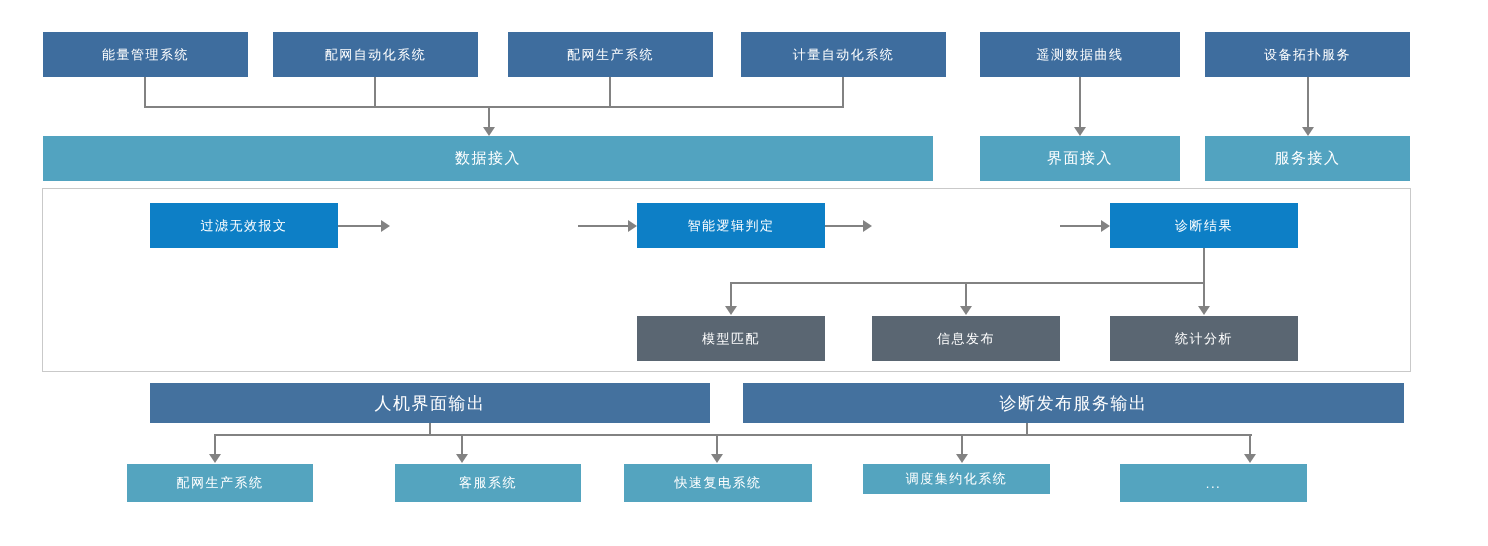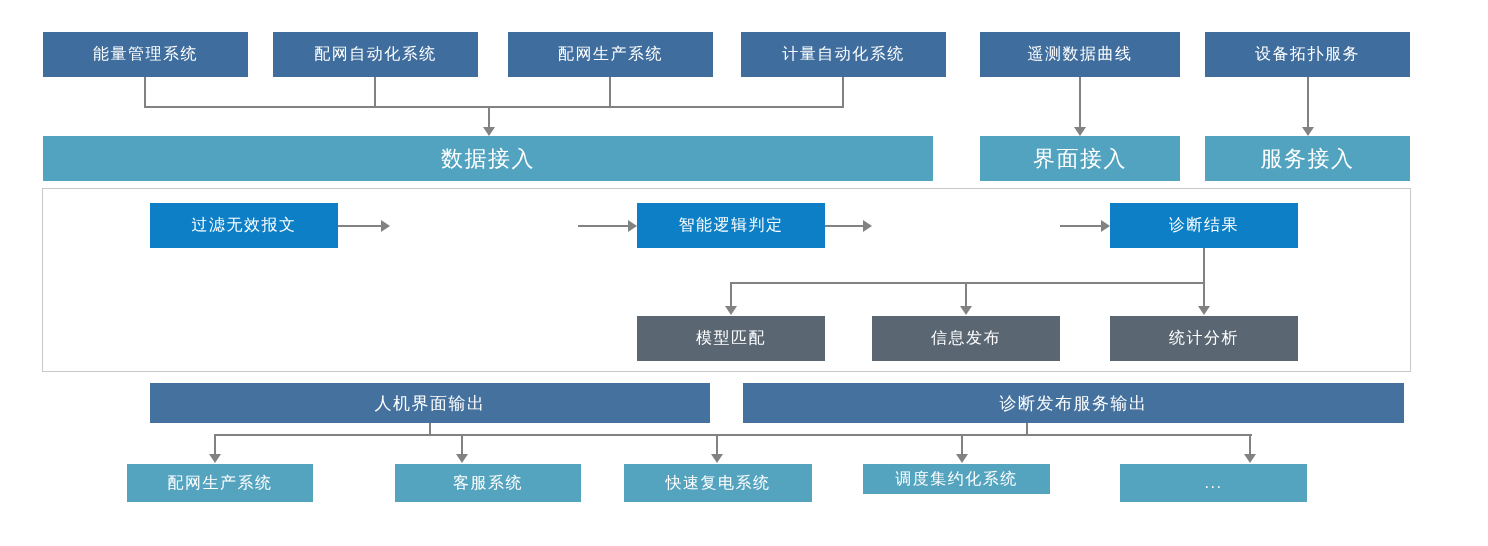--- a/index.html
+++ b/index.html
@@ -3,25 +3,25 @@
 <meta charset="utf-8">
 <style>
   html,body { margin:0; padding:0; background:#ffffff; }
   .stage {
     position:relative; width:1488px; height:546px;
     background:#ffffff; overflow:hidden;
     font-family:"Liberation Sans", sans-serif;
   }
   .node {
     position:absolute; display:flex; align-items:center; justify-content:center;
-    color:#ffffff; font-size:16px; letter-spacing:1.5px; white-space:nowrap;
+    color:#ffffff; font-size:13px; letter-spacing:1.5px; white-space:nowrap;
     box-sizing:border-box;
   }
   .src    { background:var(--c-source); }
-  .access { background:var(--c-access); font-size:22px; }
+  .access { background:var(--c-access); font-size:15px; }
   .proc   { background:var(--c-process); }
   .result { background:var(--c-result); }
   .outbar { background:var(--c-output); font-size:17px; }
   .target { background:var(--c-target); }
   .frame  { position:absolute; border:1px solid var(--c-frame); background:#ffffff; box-sizing:border-box; }
   .hline  { position:absolute; height:2px; background:var(--c-line); }
   .vline  { position:absolute; width:2px;  background:var(--c-line); }
   .arr-d  { position:absolute; width:0; height:0;
             border-left:6px solid transparent; border-right:6px solid transparent;
             border-top:9px solid var(--c-line); }

